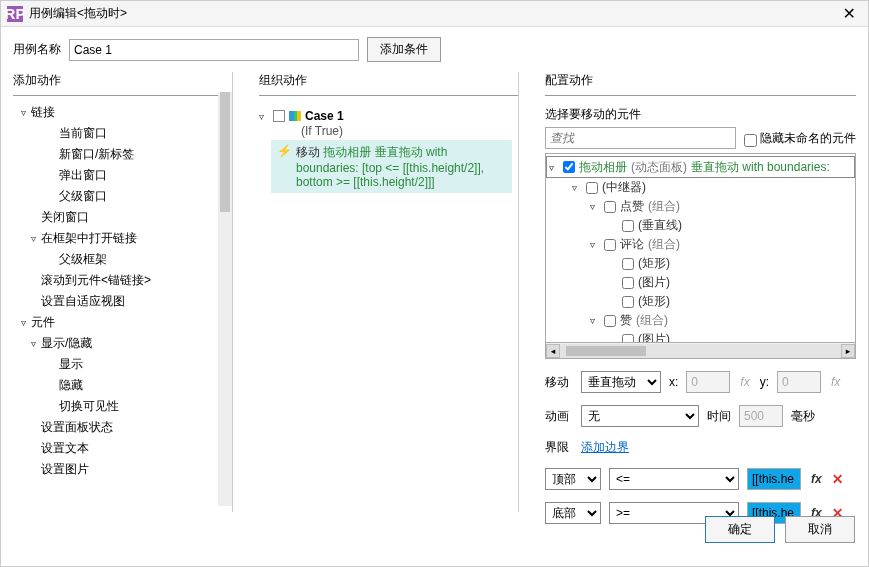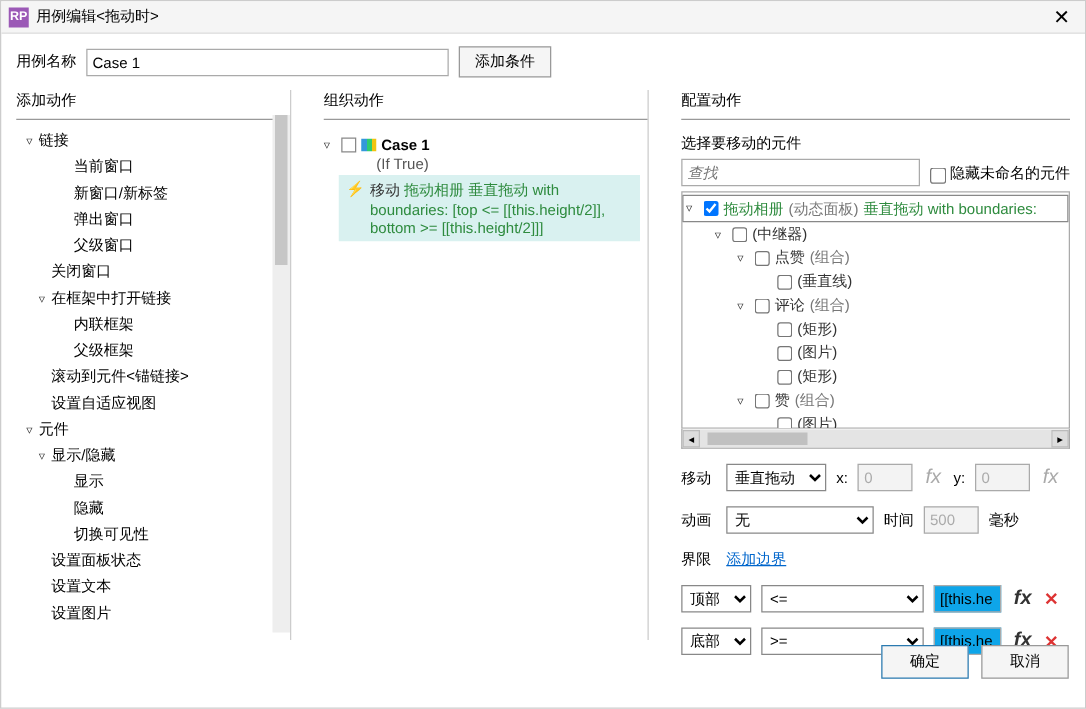--- a/index.html
+++ b/index.html
@@ -1,18 +1,18 @@
 <!DOCTYPE html>
 <html><head>
 <meta charset="utf-8">
 <style>
 *{box-sizing:border-box;margin:0;padding:0;font-family:"Microsoft YaHei",Arial,sans-serif;font-size:12px}
 body{background:#fff;width:869px;height:567px;overflow:hidden;border:1px solid #ccc}
 .titlebar{height:26px;background:#f5f5f5;border-bottom:1px solid #ddd;display:flex;align-items:center;padding:0 6px;position:relative}
-.rp-icon{width:16px;height:16px;background:#9b59b6;color:#fff;font-size:10px;font-weight:bold;display:flex;align-items:center;justify-content:center;margin-right:6px}
+.rp-icon{width:16px;height:16px;background:#9b59b6;color:#fff;font-size:15px;font-weight:bold;display:flex;align-items:center;justify-content:center;margin-right:6px}
 .title-text{flex:1}
 .close-x{font-size:16px;cursor:pointer;padding:0 6px}
 .name-row{padding:10px 12px;display:flex;align-items:center;gap:8px}
 .name-row input{width:290px;height:22px;border:1px solid #aaa;padding:0 4px}
 .btn{background:#f5f5f5;border:1px solid #999;padding:3px 12px;cursor:pointer;font-size:12px}
 .cols{display:flex;height:440px;padding:0 12px;gap:16px}
 .col-head{font-size:12px;padding:0 0 6px 0;border-bottom:1px solid #999;margin-bottom:6px}
 .col{display:flex;flex-direction:column;position:relative}
 .col1{width:220px;border-right:1px solid #ccc}
 .col2{width:270px;border-right:1px solid #ccc}
@@ -52,21 +52,21 @@
 .hscroll .track{flex:1;height:14px;background:#e4e4e4;position:relative}
 .hscroll .thumb{position:absolute;left:6px;width:80px;height:10px;top:2px;background:#c0c0c0}
 .hscroll .arr{width:14px;height:14px;background:#ddd;border:1px solid #bbb;font-size:9px;text-align:center;line-height:12px}
 .form-row{display:flex;align-items:center;gap:8px;margin-top:12px}
 .form-row label{width:28px}
 .sel{height:22px;border:1px solid #888;background:#fff;padding:0 2px;font-size:12px}
 .sel.w80{width:80px}
 .sel.w56{width:56px}
 .txt{height:22px;border:1px solid #aaa;padding:0 4px;background:#0ea5e9}
 .txt.dis{background:#f3f3f3;color:#aaa}
-.fx{color:#aaa;font-style:italic;font-size:16px;padding:0 2px}
+.fx{color:#aaa;font-style:italic;font-size:12px;padding:0 2px}
 .fx.on{color:#333;font-weight:bold}
 .link{color:#0066cc;text-decoration:underline;cursor:pointer}
 .del{color:#d33;font-weight:bold;font-size:14px;cursor:pointer}
 .footer{position:absolute;bottom:24px;right:14px;display:flex;gap:10px}
 .footer .btn{padding:4px 22px}
 .footer .ok{border:1px solid #2a7ab0}
 .vscroll{position:absolute;right:0;top:20px;bottom:6px;width:14px;background:#eee}
 .vscroll .vthumb{position:absolute;top:0;left:2px;width:10px;height:120px;background:#c6c6c6}
 </style>
 </head>
@@ -89,21 +89,20 @@
   <div class="col col1">
     <div class="col-head">添加动作</div>
     <div class="tree" id="addTree">
         <div class="tree-node l0"><span class="arrow">▿</span>链接</div>
         <div class="tree-node l2"><span class="arrow"></span>当前窗口</div>
         <div class="tree-node l2"><span class="arrow"></span>新窗口/新标签</div>
         <div class="tree-node l2"><span class="arrow"></span>弹出窗口</div>
         <div class="tree-node l2"><span class="arrow"></span>父级窗口</div>
         <div class="tree-node l1"><span class="arrow"></span>关闭窗口</div>
         <div class="tree-node l1"><span class="arrow">▿</span>在框架中打开链接</div>
-        <div class="tree-node l2"><span class="arrow"></span>内联框架</div>
         <div class="tree-node l2"><span class="arrow"></span>父级框架</div>
         <div class="tree-node l1"><span class="arrow"></span>滚动到元件&lt;锚链接&gt;</div>
         <div class="tree-node l1"><span class="arrow"></span>设置自适应视图</div>
         <div class="tree-node l0"><span class="arrow">▿</span>元件</div>
         <div class="tree-node l1"><span class="arrow">▿</span>显示/隐藏</div>
         <div class="tree-node l2"><span class="arrow"></span>显示</div>
         <div class="tree-node l2"><span class="arrow"></span>隐藏</div>
         <div class="tree-node l2"><span class="arrow"></span>切换可见性</div>
         <div class="tree-node l1"><span class="arrow"></span>设置面板状态</div>
         <div class="tree-node l1"><span class="arrow"></span>设置文本</div>

